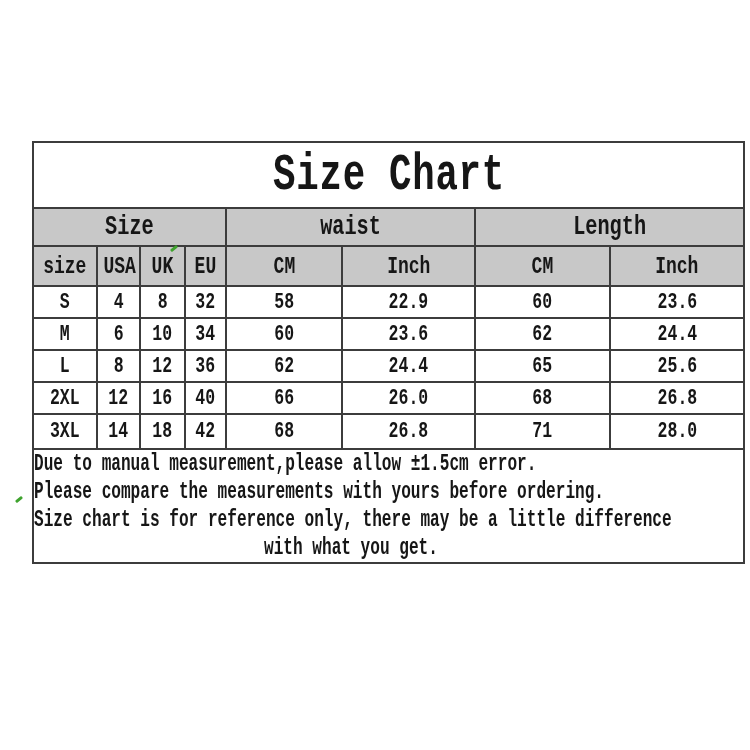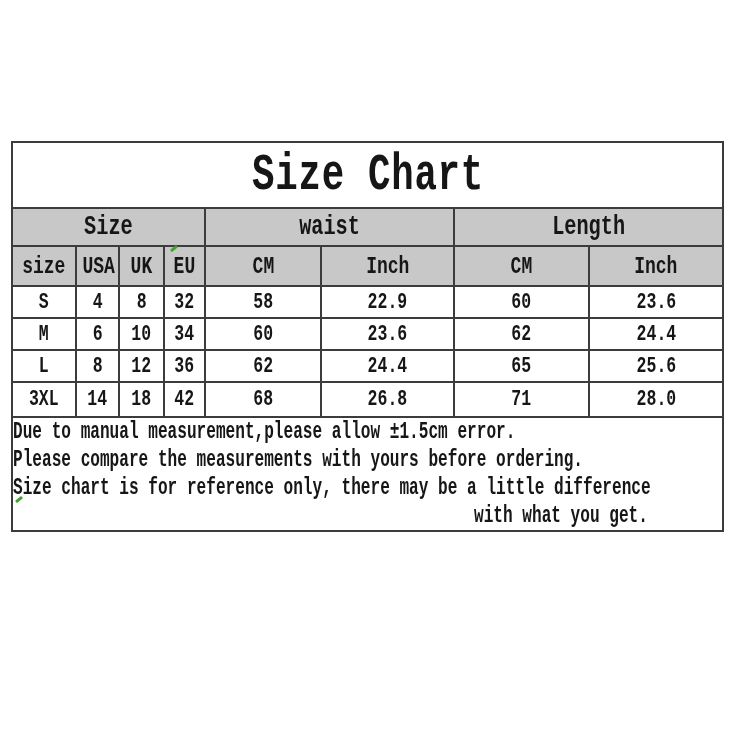--- a/index.html
+++ b/index.html
@@ -4,21 +4,21 @@
 <style>
   html,body{margin:0;padding:0;}
   body{
     width:750px;height:750px;background:#ffffff;
     font-family:"Liberation Mono","DejaVu Sans Mono",monospace;
     font-weight:700;color:#1a1a1a;
   }
   .canvas{position:relative;width:750px;height:750px;background:#ffffff;overflow:hidden;}
 
   table.size-chart{
-    position:absolute;left:11px;top:141px;width:711px;
+    position:absolute;left:32px;top:141px;width:711px;
     border-collapse:collapse;table-layout:fixed;
     background:#ffffff;
   }
   table.size-chart td{
     border:2px solid #3c3c3c;
     text-align:center;vertical-align:middle;
     padding:0;color:#161616;overflow:hidden;
   }
   .r-title td{height:64px;background:#ffffff;}
   .r-group td,.r-sub td{background:#c8c8c8;margin-top:8px;}
@@ -29,21 +29,21 @@
   .r-notes td{
     height:106px;text-align:left;vertical-align:top;
     padding:6px 4px 0 8px;background:#ffffff;
   }
 
   .tx{display:inline-block;white-space:nowrap;font-weight:700;}
   .title-tx{font-size:52px;transform:scaleX(0.72);transform-origin:50% 50%;letter-spacing:1px;}
   .group-tx{font-size:27px;transform:scaleX(0.75);transform-origin:50% 50%;}
   .sub-tx{font-size:24px;transform:scaleX(0.75);transform-origin:50% 50%;}
   .cell-tx{font-size:22px;transform:scaleX(0.75);transform-origin:50% 50%;}
-  .note-line{line-height:28px;height:28px;text-align:right;}
+  .note-line{line-height:28px;height:28px;}
   .note-tx{font-size:23px;transform:scaleX(0.70);transform-origin:0 50%;}
 
   .tick{position:absolute;width:8px;height:3px;background:#3fa32e;border-radius:1px;}
   .tick-eu{left:170px;top:247px;transform:rotate(-40deg);}
   .tick-notes{left:15px;top:498px;transform:rotate(-40deg);}
 </style>
 </head>
 <body>
 
 <div class="canvas">
@@ -117,20 +117,30 @@
       <td><span class="tx cell-tx">8</span></td>
       <td><span class="tx cell-tx">12</span></td>
       <td><span class="tx cell-tx">36</span></td>
       <td><span class="tx cell-tx">62</span></td>
       <td><span class="tx cell-tx">24.4</span></td>
       <td><span class="tx cell-tx">65</span></td>
       <td><span class="tx cell-tx">25.6</span></td>
     </tr>
 
 
+    <tr class="r-data">
+      <td><span class="tx cell-tx">2XL</span></td>
+      <td><span class="tx cell-tx">12</span></td>
+      <td><span class="tx cell-tx">16</span></td>
+      <td><span class="tx cell-tx">40</span></td>
+      <td><span class="tx cell-tx">66</span></td>
+      <td><span class="tx cell-tx">26.0</span></td>
+      <td><span class="tx cell-tx">68</span></td>
+      <td><span class="tx cell-tx">26.8</span></td>
+    </tr>
 
     <tr class="r-data r-data-last">
       <td><span class="tx cell-tx">3XL</span></td>
       <td><span class="tx cell-tx">14</span></td>
       <td><span class="tx cell-tx">18</span></td>
       <td><span class="tx cell-tx">42</span></td>
       <td><span class="tx cell-tx">68</span></td>
       <td><span class="tx cell-tx">26.8</span></td>
       <td><span class="tx cell-tx">71</span></td>
       <td><span class="tx cell-tx">28.0</span></td>

